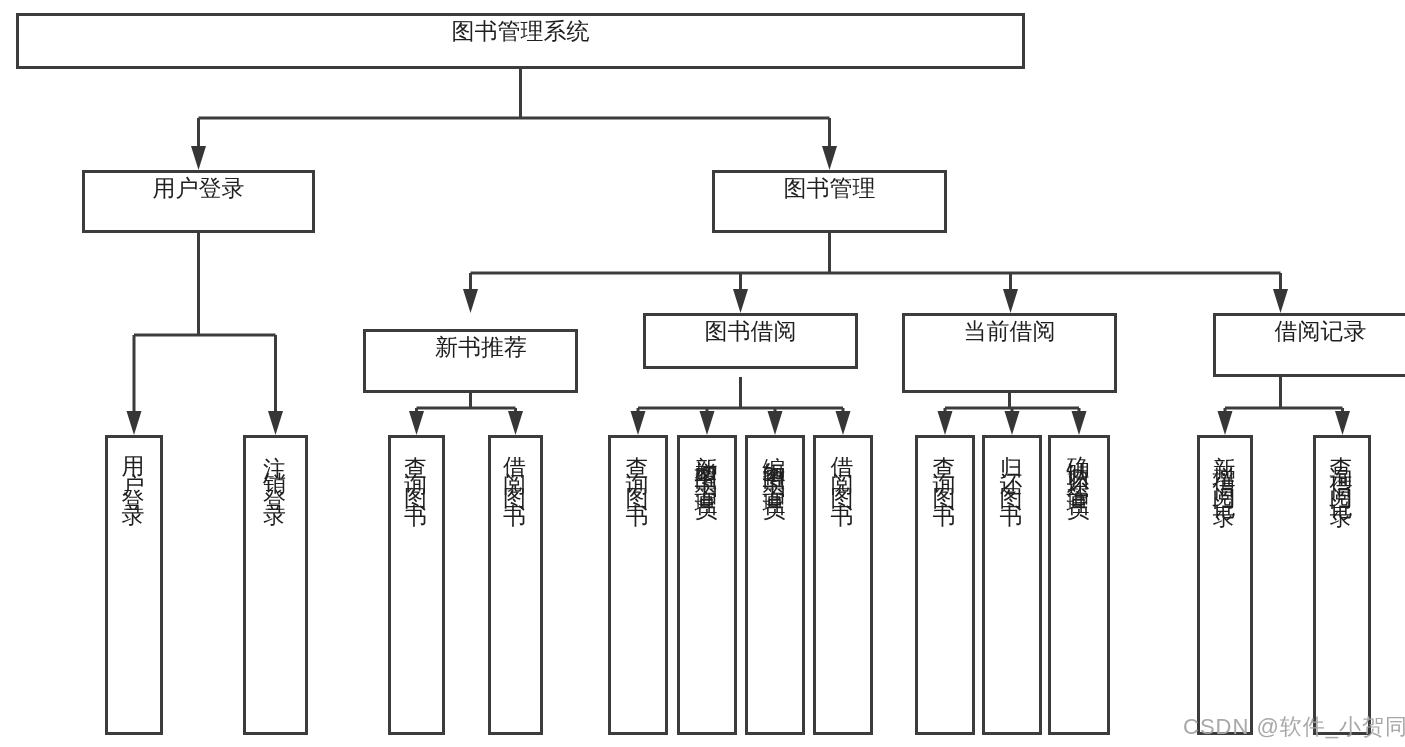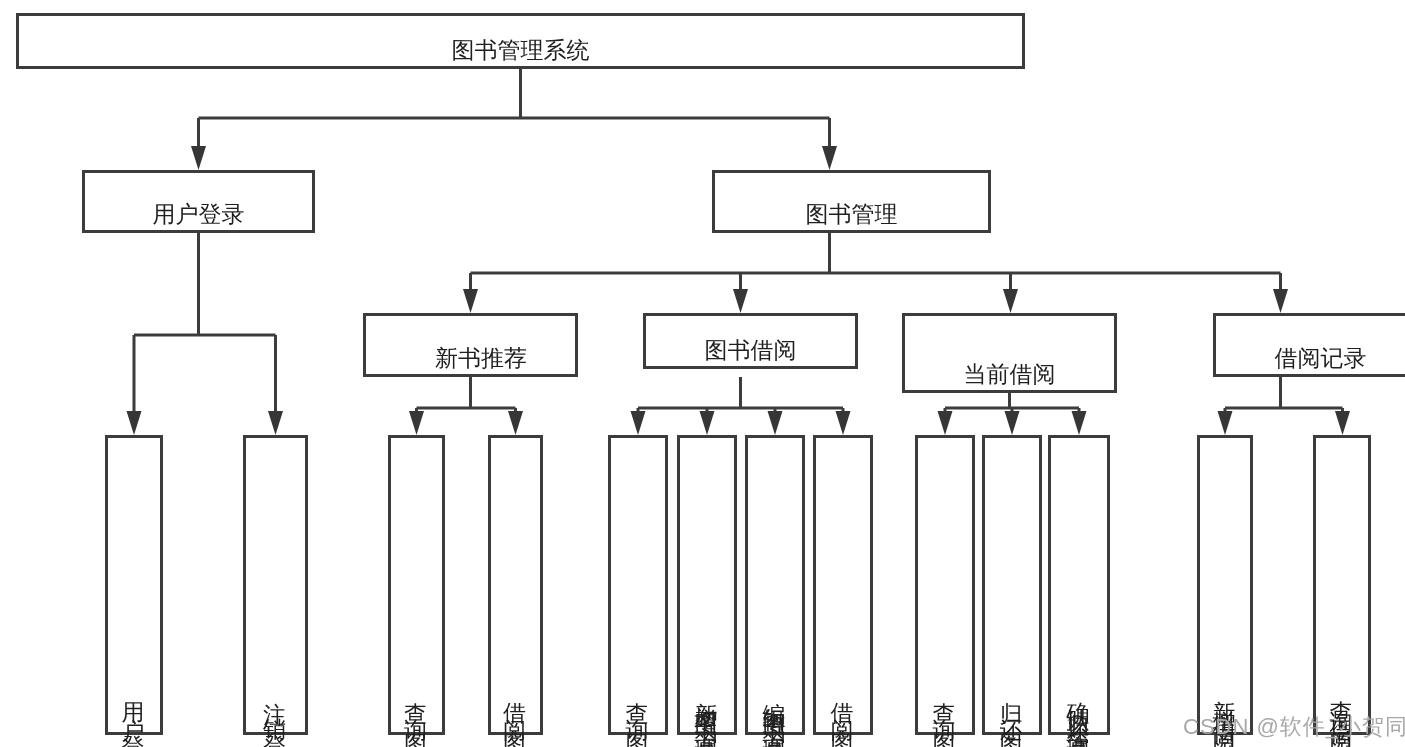--- a/index.html
+++ b/index.html
@@ -31,21 +31,21 @@
   .connectors polygon {
     fill: #363636;
     stroke: none;
   }
   .node {
     position: absolute;
     box-sizing: border-box;
     border: 3px solid #3c3c3c;
     background: #ffffff;
     display: flex;
-    align-items: flex-end;
+    align-items: flex-start;
     justify-content: center;
     color: #1f1f1f;
     font-size: 23px;
     z-index: 2;
     text-align: center;
   }
   .vnode span {
     writing-mode: vertical-rl;
     text-orientation: mixed;
     white-space: nowrap;
@@ -112,25 +112,25 @@
     </g>
   </svg>
 
   <div class="node" style="left:16px; top:13px; width:1009px; height:56px;">
     <span>图书管理系统</span>
   </div>
 
   <div class="node" style="left:82px; top:170px; width:233px; height:63px;">
     <span>用户登录</span>
   </div>
-  <div class="node" style="left:712px; top:170px; width:279px; height:63px;">
+  <div class="node" style="left:712px; top:170px; width:235px; height:63px;">
     <span>图书管理</span>
   </div>
 
-  <div class="node" style="left:363px; top:313px; width:215px; height:64px;padding-left:21px;">
+  <div class="node" style="left:363px; top:329px; width:215px; height:64px;padding-left:21px;">
     <span>新书推荐</span>
   </div>
   <div class="node" style="left:643px; top:313px; width:215px; height:56px;">
     <span>图书借阅</span>
   </div>
   <div class="node" style="left:902px; top:313px; width:215px; height:80px;">
     <span>当前借阅</span>
   </div>
   <div class="node" style="left:1173px; top:313px; width:215px; height:64px;margin-left:40px;">
     <span>借阅记录</span>

